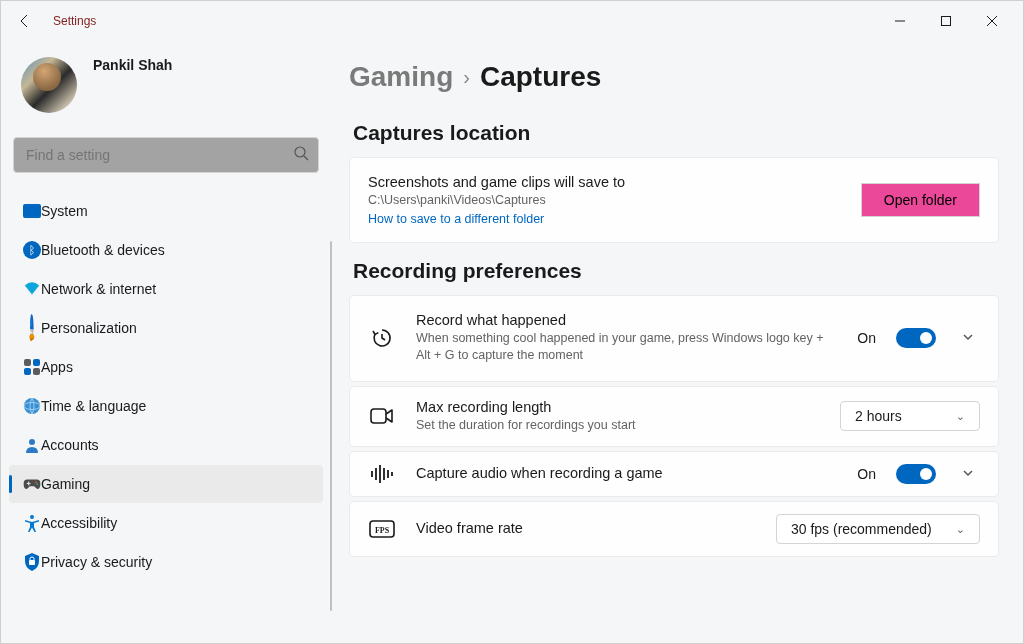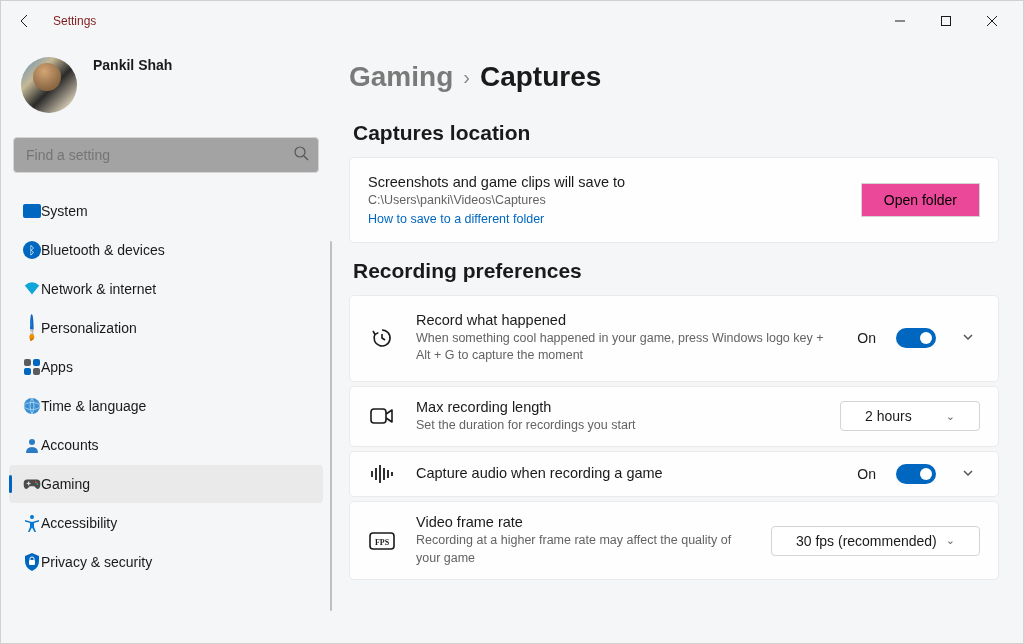--- a/index.html
+++ b/index.html
@@ -62,21 +62,21 @@
     
     .btn-secondary { background:#ec4899; border:1px solid #d4d4d4; border-radius:0; padding: 8px 22px; font-size:14px; cursor:pointer; }
     
     .toggle-wrap { display:flex; align-items:center; gap:20px; }
     .toggle-label { font-size: 14px; }
     .toggle { width: 40px; height: 20px; background:#0067c0; border-radius: 20px; position: relative; cursor:pointer; }
     .toggle::after { content:""; position:absolute; width:12px; height:12px; background:#fff; border-radius:50%; top:4px; right:4px; }
     
     .chevron { width: 24px; text-align: center; color:#555; cursor:pointer; font-size: 14px; }
     
-    .select { background:#fff; border:1px solid #d4d4d4; border-radius:4px; padding: 6px 24px; font-size:14px; cursor:pointer; min-width: 140px; display:flex; align-items:center; justify-content:space-between; gap: 9px; }
+    .select { background:#fff; border:1px solid #d4d4d4; border-radius:4px; padding: 6px 14px; font-size:14px; cursor:pointer; min-width: 140px; display:flex; align-items:center; justify-content:space-between; gap: 24px; }
     .select .chev { font-size: 11px; color:#666; }
     .select.wide { min-width: 180px; }
     
     
     .arrow-annotation { position: absolute; left: 684px; top: 232px; pointer-events: none; width: 260px; height: 140px; }
     .arrow-annotation svg { width: 100%; height: 100%; overflow: visible; }
   </style>
 </head>
 <body>
 
@@ -298,21 +298,20 @@
 
     <div class="card simple">
       <div class="card-icon">
         <svg width="26" height="18" viewBox="0 0 26 18">
             <rect x="1" y="1" width="24" height="16" rx="3" stroke="#1a1a1a" stroke-width="1.6" fill="none"></rect>
             <text x="13" y="12.5" text-anchor="middle" font-size="8" font-weight="700" fill="#1a1a1a" font-family="Segoe UI">FPS</text>
           </svg>
       </div>
       <div class="card-body">
         <div class="card-title">Video frame rate</div>
-        <div class="card-sub">Recording at a higher frame rate may affect the quality of your game</div>
       </div>
       <div class="select wide">
         <span>30 fps (recommended)</span>
         <span class="chev">⌄</span>
       </div>
     </div>
 
     <div class="arrow-annotation">
       <svg viewBox="0 0 260 140">
         <defs>

